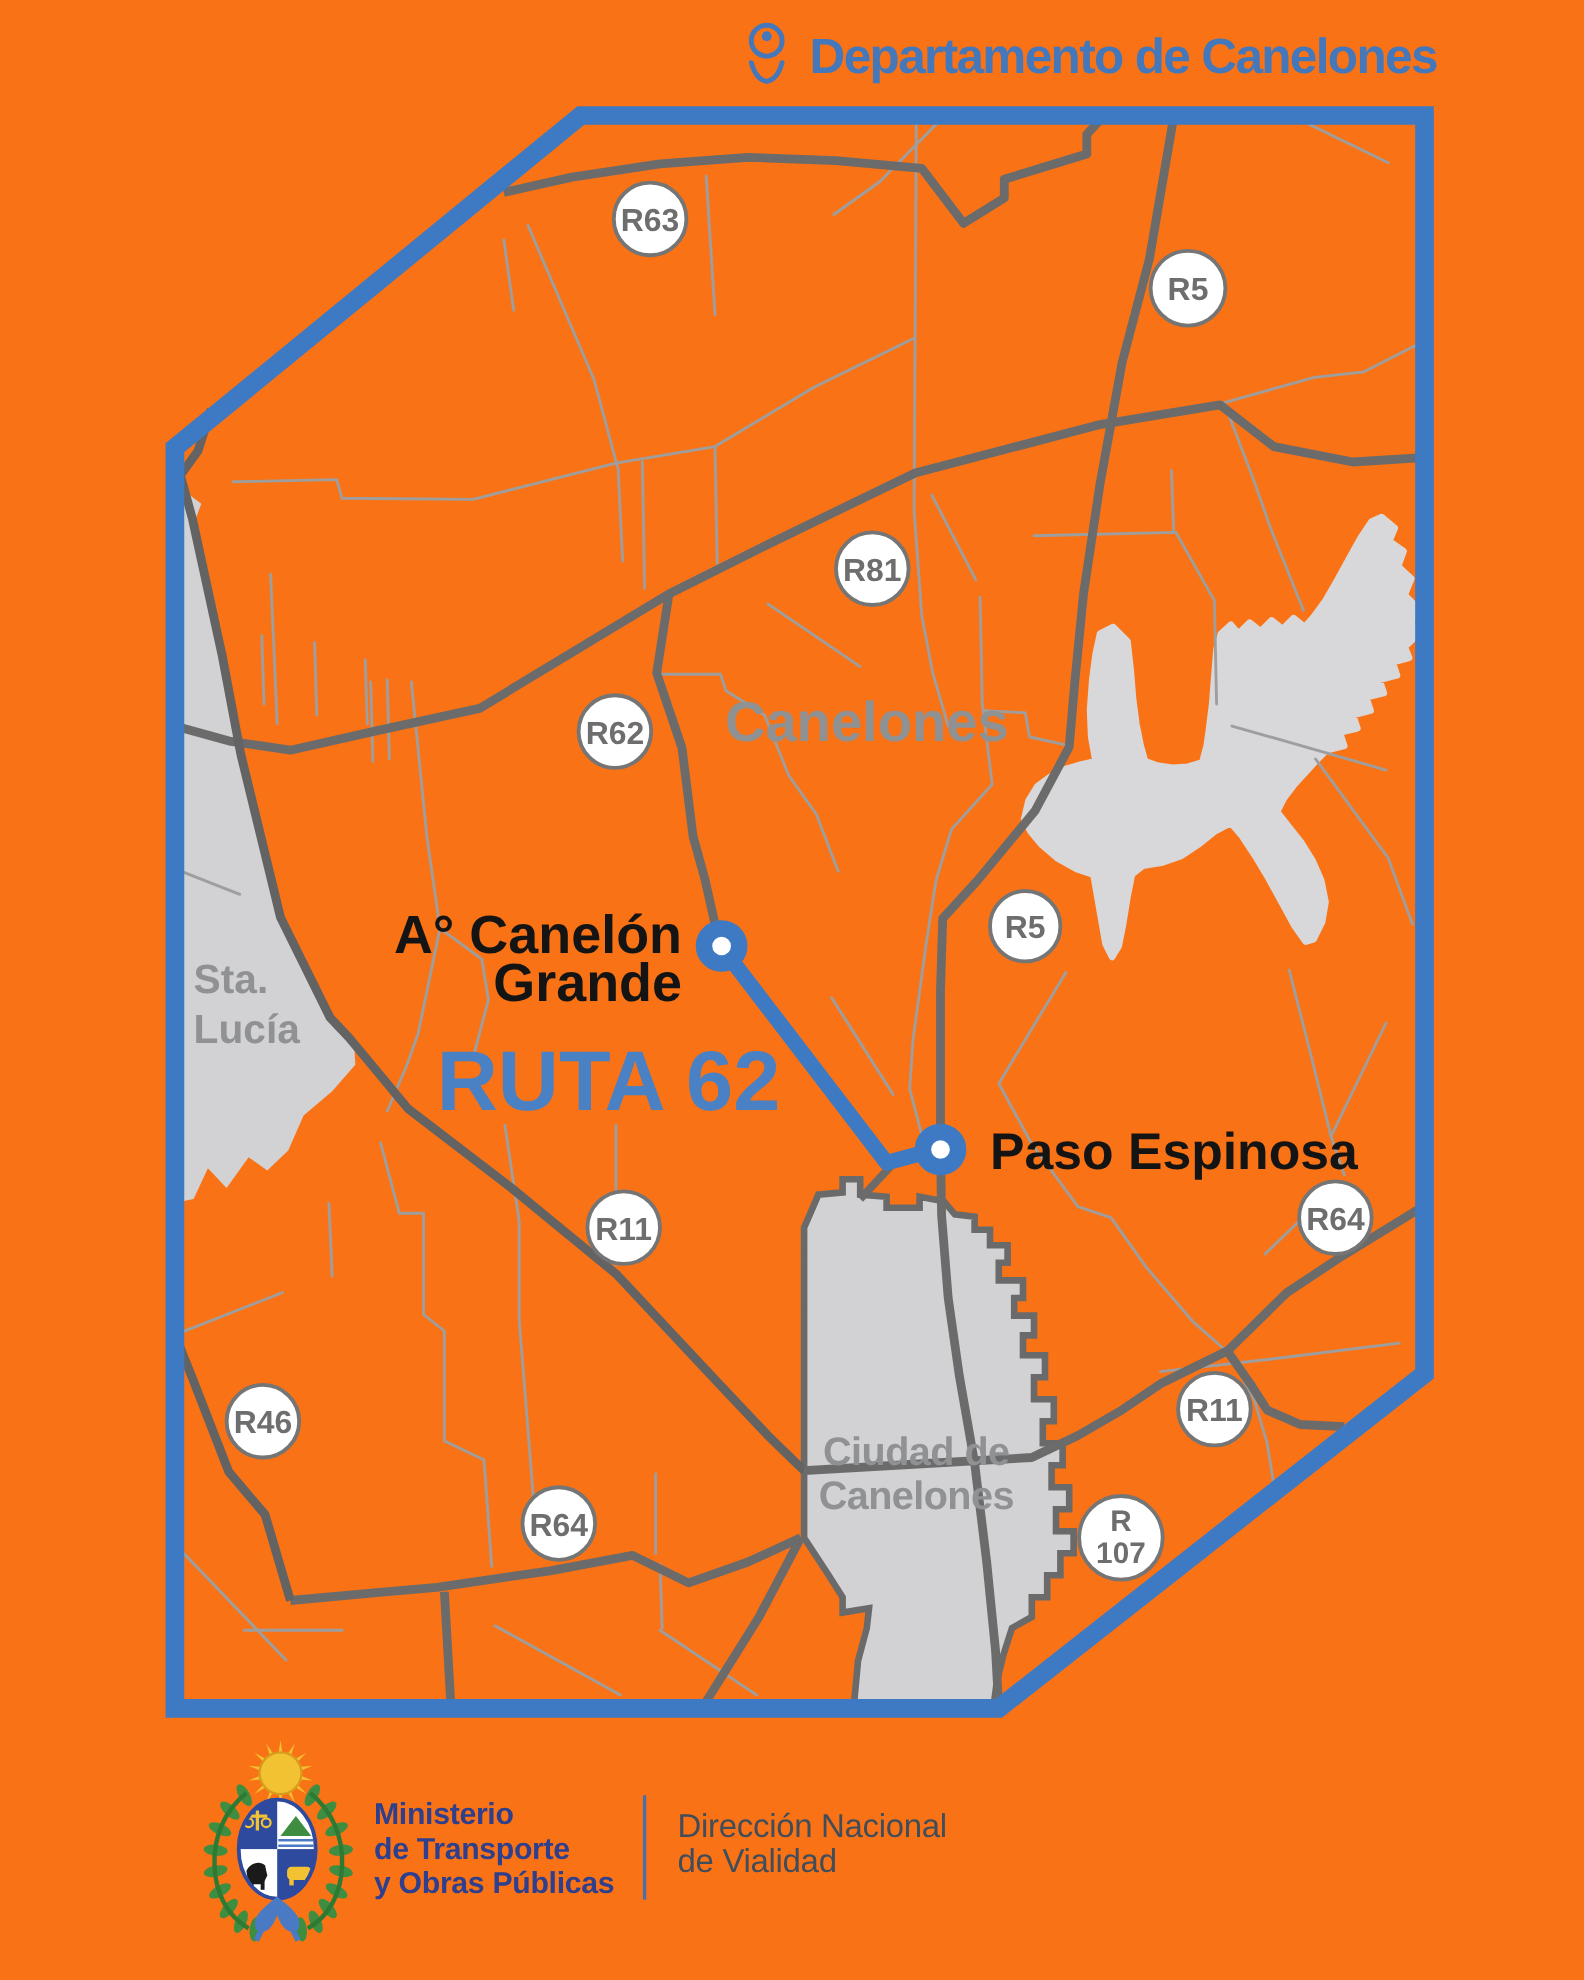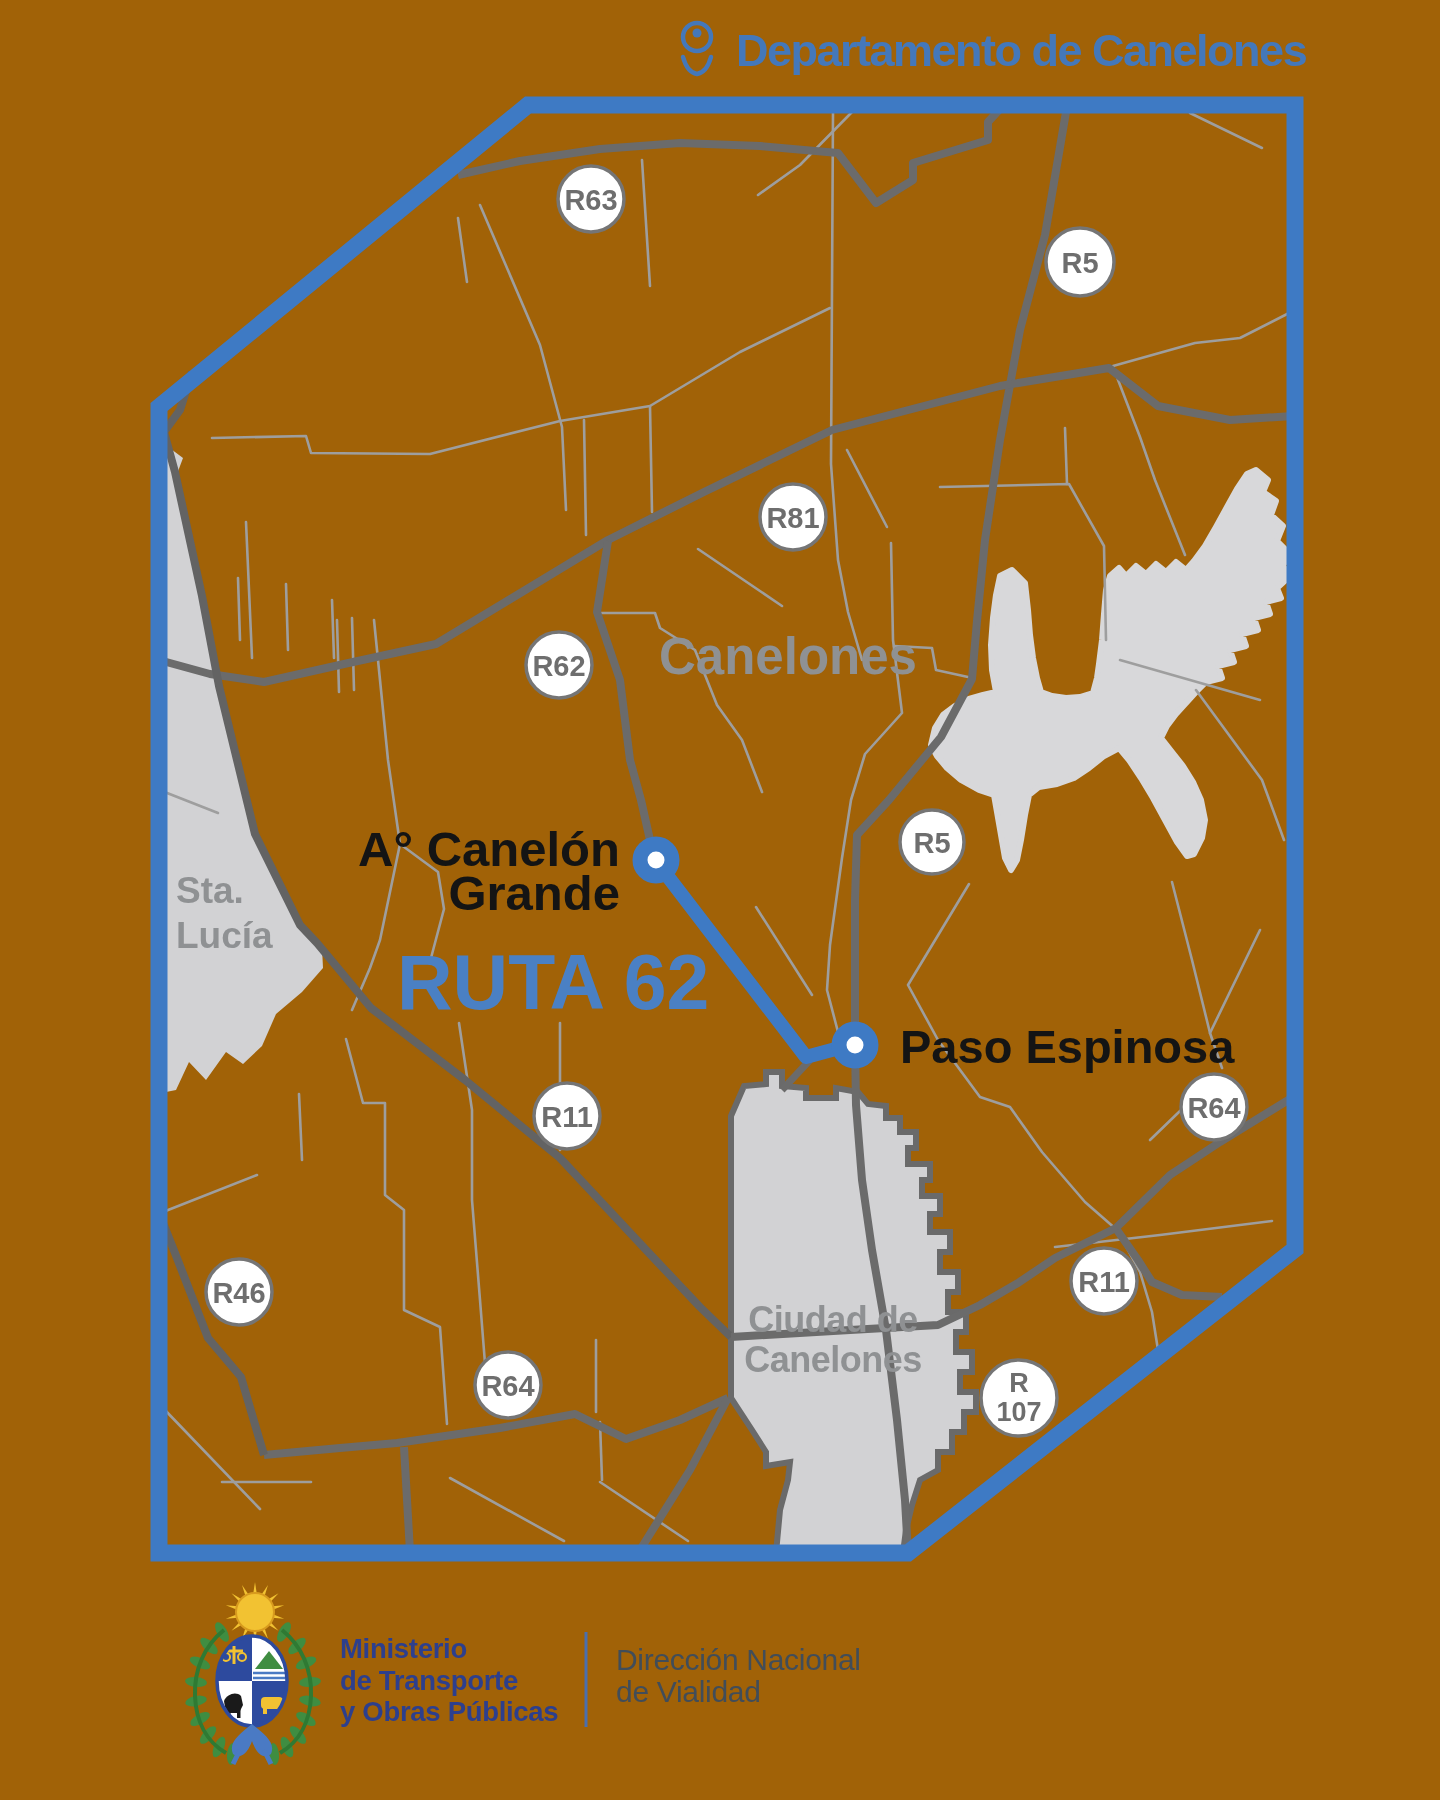--- a/index.html
+++ b/index.html
@@ -1,16 +1,16 @@
 <!DOCTYPE html>
 <html><head>
 <meta charset="utf-8">
 <style>
   html,body{margin:0;padding:0;background:#ffffff;}
-  .page{position:relative;width:1440px;height:1800px;background:#a16207;overflow:hidden;
+  .page{position:relative;width:1440px;height:1800px;background:#f97316;overflow:hidden;
         font-family:"Liberation Sans", sans-serif;}
   svg text{font-family:"Liberation Sans", sans-serif;}
 </style>
 </head>
 <body>
 <div class="page">
 <svg width="1440" height="1800" viewBox="0 0 1440 1800">
 
   <g fill="none" stroke="#4478ba" stroke-width="4.5" stroke-linecap="round">
     <circle cx="697" cy="37" r="14"></circle>

